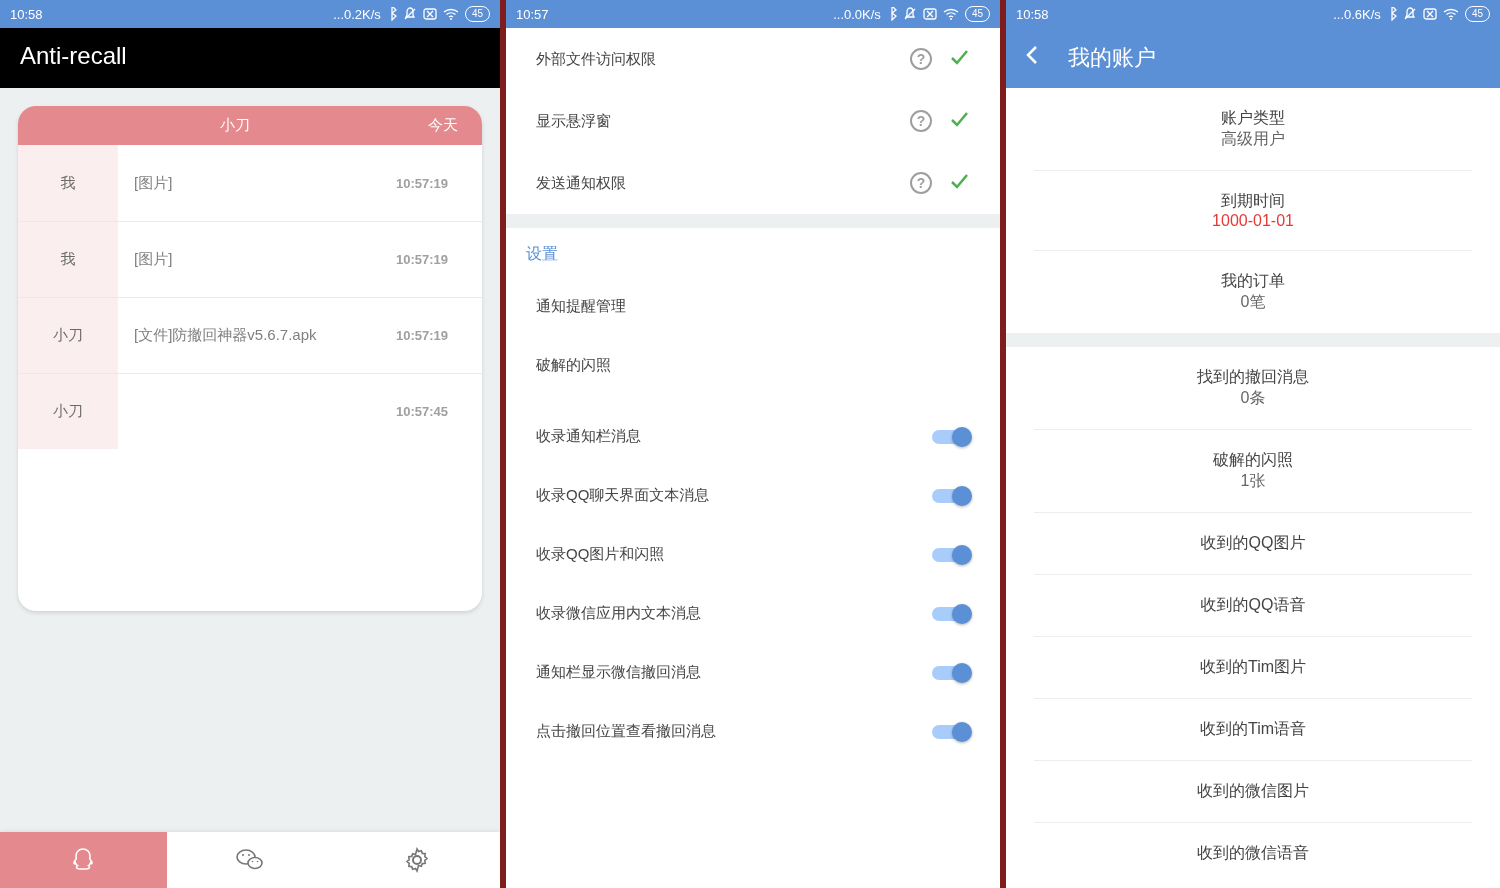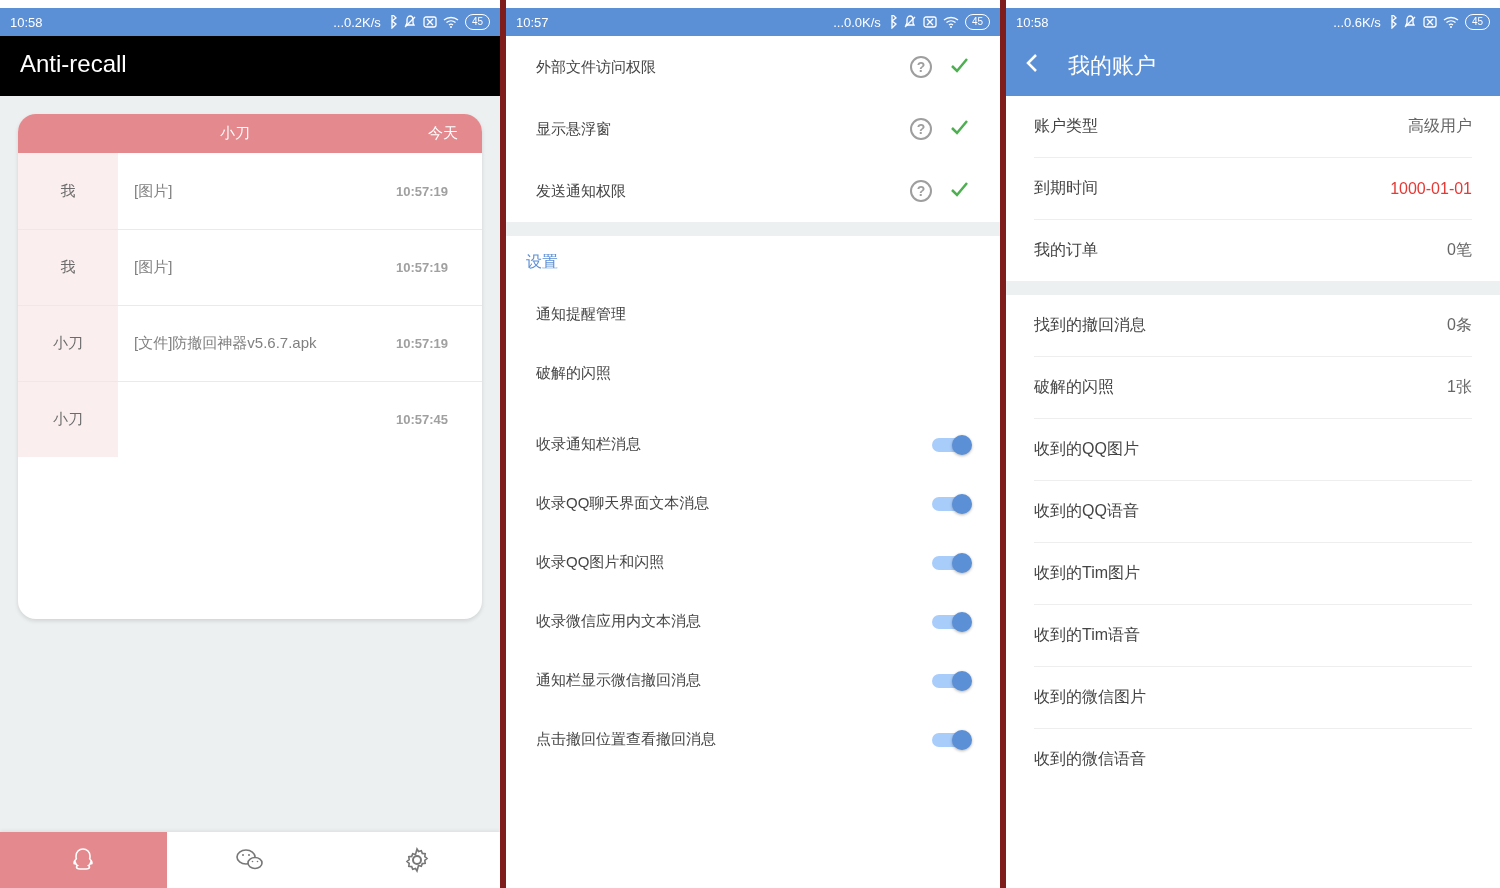--- a/index.html
+++ b/index.html
@@ -1,21 +1,21 @@
 <!DOCTYPE html>
 <html><head>
   <meta charset="utf-8">
   <style>
     * { margin: 0; padding: 0; box-sizing: border-box; font-family: -apple-system, BlinkMacSystemFont, "PingFang SC", "Microsoft YaHei", sans-serif; }
     body { display: flex; width: 1500px; height: 888px; background: #fff; }
     .screen { width: 500px; height: 888px; display: flex; flex-direction: column; position: relative; overflow: hidden; }
     .screen + .screen { border-left: 6px solid #7f1d1d; }
     
     
-    .status-bar { height: 28px; background: #5b8fd6; color: #fff; display: flex; align-items: center; justify-content: space-between; padding: 0 10px; font-size: 13px; font-weight: 500; margin-top: 8px; }
+    .status-bar { height: 28px; background: #5b8fd6; color: #fff; display: flex; align-items: center; justify-content: space-between; padding: 0 10px; font-size: 13px; font-weight: 500; }
     .status-left { display: flex; align-items: center; }
     .status-right { display: flex; align-items: center; gap: 6px; }
     .status-icon { display: inline-flex; align-items: center; }
     .battery-badge { border: 1.5px solid #fff; border-radius: 9px; padding: 0 6px; font-size: 10px; line-height: 14px; }
     
     
     .s1-header { background: #000000; color: #fff; padding: 14px 20px 18px; }
     .s1-title { font-size: 24px; font-weight: 500; }
     .s1-body { flex: 1; background: #ecf0f1; padding: 18px; }
     .card { background: #fff; border-radius: 18px; box-shadow: 0 2px 4px rgba(0,0,0,0.12); overflow: hidden; }
@@ -44,21 +44,21 @@
     .setting-gap { height: 12px; }
     .toggle { width: 38px; height: 18px; position: relative; }
     .toggle-track { width: 38px; height: 14px; background: #a8cdfb; border-radius: 8px; position: absolute; top: 2px; }
     .toggle-thumb { width: 20px; height: 20px; background: #5b8fd6; border-radius: 50%; position: absolute; right: -2px; top: -1px; box-shadow: 0 1px 3px rgba(0,0,0,0.3); }
     
     
     .s3-header { background: #5b8fd6; color: #fff; height: 60px; display: flex; align-items: center; padding: 0 16px; gap: 24px; }
     .back-arrow { font-size: 24px; }
     .s3-title { font-size: 22px; font-weight: 500; }
     .s3-body { flex: 1; background: #fff; }
-    .info-row { display: flex; justify-content: space-between; align-items: center; padding: 20px 28px; font-size: 16px; color: #444; }
+    .info-row { display: flex; justify-content: space-between; align-items: center; padding: 20px 28px; font-size: 16px; color: #444; flex-direction: column; }
     .info-value { color: #666; }
     .info-value.red { color: #e53935; }
     .thin-divider { height: 1px; background: #eee; margin: 0 28px; }
     .thick-divider { height: 14px; background: #ecf0f1; }
   </style>
 </head>
 <body>
 
 <div class="screen">
   <div class="status-bar">

